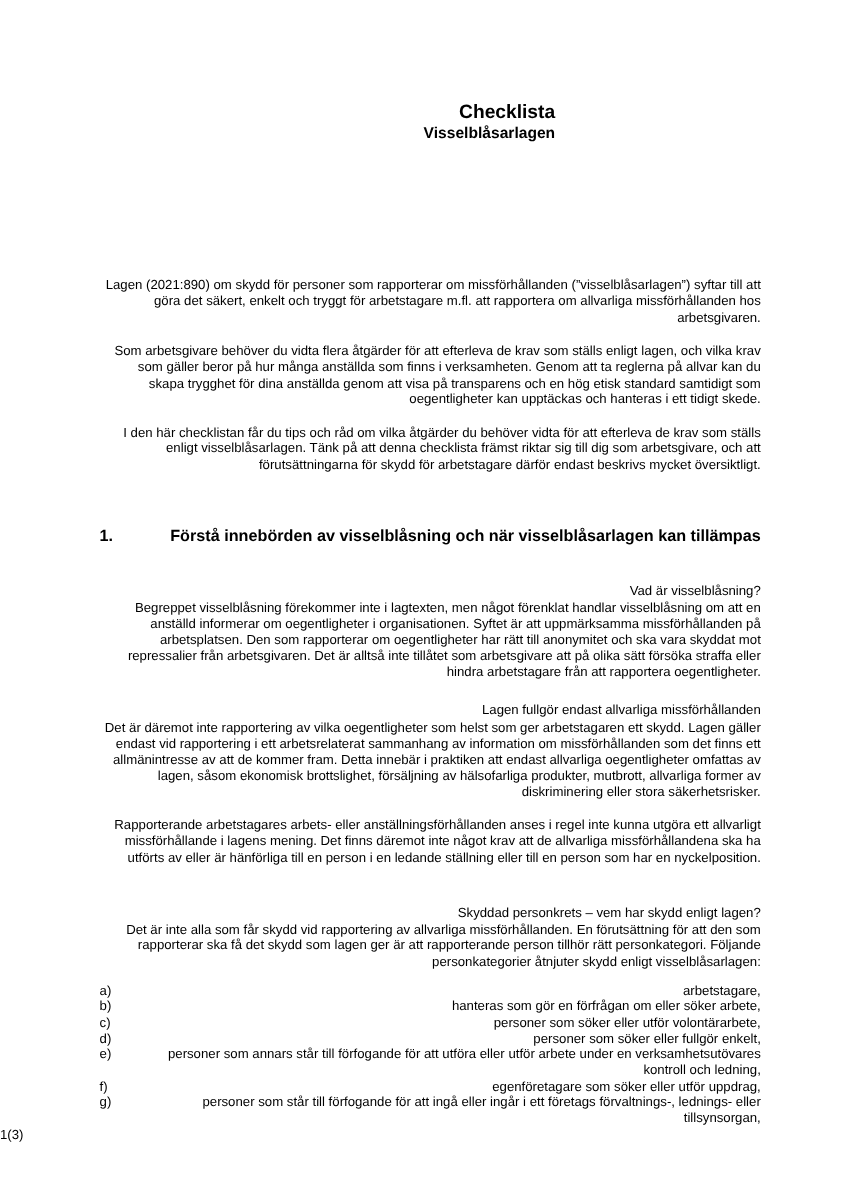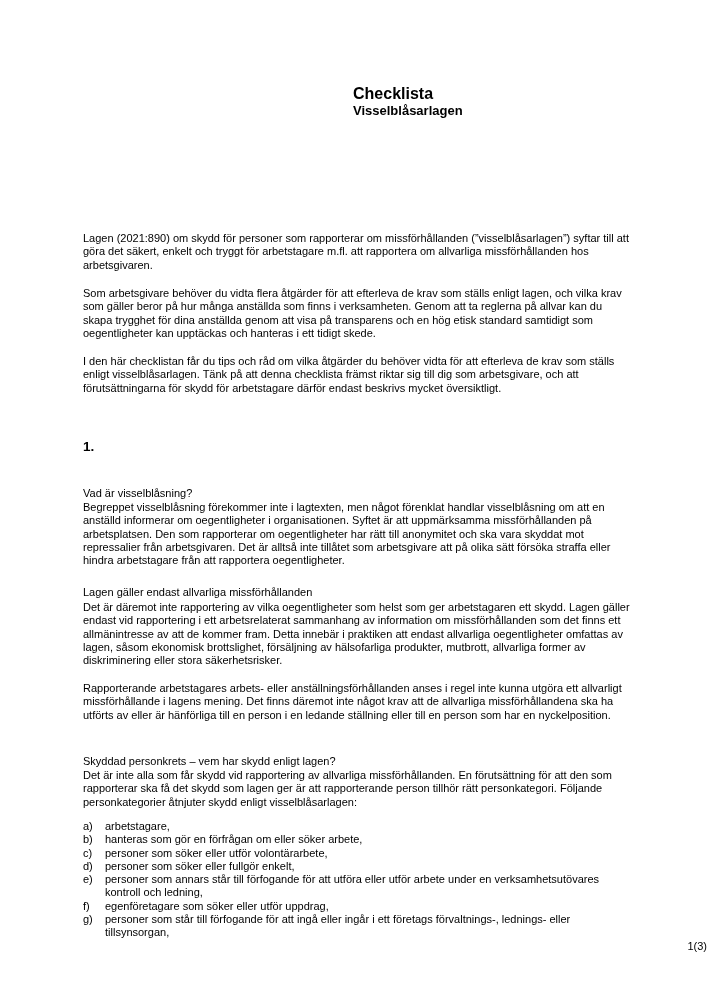--- a/index.html
+++ b/index.html
@@ -1,15 +1,15 @@
 <!DOCTYPE html>
 <html><head>
 <meta charset="utf-8">
 <style>
-  * { margin: 0; padding: 0; box-sizing: border-box; }
+  * { margin: 0; padding: 0; box-sizing: border-box; text-align: right; }
   html, body { background: #ffffff; }
   body {
     position: relative;
     width: 707px;
     height: 1000px;
     font-family: "Liberation Sans", sans-serif;
     color: #000000;
     overflow: hidden;
   }
   .abs { position: absolute; }
@@ -23,44 +23,45 @@
     line-height: 17px;
     padding-left: 35px;
   }
   .h2 .h2-num { position: absolute; left: 0; top: 0; }
   .h3 { font-size: 11px; font-weight: normal; line-height: 13.3px; }
   .italic { }
   .list-item { position: relative; padding-left: 22px; }
   .list-item .marker { position: absolute; left: 0; top: 0; }
   .footer {
     left: 0; width: 707px;
-    text-align: right;
+    text-align: left;
     font-size: 11px; line-height: 13.3px;
   }
 </style>
 </head>
 <body>
 
 <div class="abs" style="left:353px; top:84px;">
   <div class="doc-title">Checklista</div>
   <div class="doc-subtitle">Visselblåsarlagen</div>
 </div>
 
 <div class="abs col body-text" style="top:204px;">Lagen (2021:890) om skydd för personer som rapporterar om missförhållanden (”visselblåsarlagen”) syftar till att göra det säkert, enkelt och tryggt för arbetstagare m.fl. att rapportera om allvarliga missförhållanden hos arbetsgivaren.</div>
 <div class="abs col body-text" style="top:259px;">Som arbetsgivare behöver du vidta flera åtgärder för att efterleva de krav som ställs enligt lagen, och vilka krav som gäller beror på hur många anställda som finns i verksamheten. Genom att ta reglerna på allvar kan du skapa trygghet för dina anställda genom att visa på transparens och en hög etisk standard samtidigt som oegentligheter kan upptäckas och hanteras i ett tidigt skede.</div>
 <div class="abs col body-text" style="top:327px;">I den här checklistan får du tips och råd om vilka åtgärder du behöver vidta för att efterleva de krav som ställs enligt visselblåsarlagen. Tänk på att denna checklista främst riktar sig till dig som arbetsgivare, och att förutsättningarna för skydd för arbetstagare därför endast beskrivs mycket översiktligt.</div>
 
 <div class="abs col h2" style="top:410px;">
   <span class="h2-num">1.</span>
+  <span>Förstå innebörden av visselblåsning och när visselblåsarlagen kan tillämpas</span>
 </div>
 
 <div class="abs col h3" style="top:459px;">Vad är visselblåsning?</div>
 <div class="abs col body-text" style="top:473px;">Begreppet visselblåsning förekommer inte i lagtexten, men något förenklat handlar visselblåsning om att en anställd informerar om oegentligheter i organisationen. Syftet är att uppmärksamma missförhållanden på arbetsplatsen. Den som rapporterar om oegentligheter har rätt till anonymitet och ska vara skyddat mot repressalier från arbetsgivaren. Det är alltså inte tillåtet som arbetsgivare att på olika sätt försöka straffa eller hindra arbetstagare från att rapportera oegentligheter.</div>
 
-<div class="abs col h3" style="top:558px;">Lagen gäller endast allvarliga missförhållanden</div>
+<div class="abs col h3" style="top:558px;">Lagen fullgör endast allvarliga missförhållanden</div>
 <div class="abs col body-text" style="top:573px;"><span>Det är däremot inte rapportering av vilka oegentligheter som helst som ger arbetstagaren ett skydd. Lagen gäller endast vid rapportering i ett </span><span class="italic">arbetsrelaterat sammanhang</span><span> av information om missförhållanden som det finns ett </span><span class="italic">allmänintresse</span><span> av att de kommer fram. Detta innebär i praktiken att endast allvarliga oegentligheter omfattas av lagen, såsom ekonomisk brottslighet, försäljning av hälsofarliga produkter, mutbrott, allvarliga former av diskriminering eller stora säkerhetsrisker.</span></div>
 <div class="abs col body-text" style="top:654px;">Rapporterande arbetstagares arbets- eller anställningsförhållanden anses i regel inte kunna utgöra ett allvarligt missförhållande i lagens mening. Det finns däremot inte något krav att de allvarliga missförhållandena ska ha utförts av eller är hänförliga till en person i en ledande ställning eller till en person som har en nyckelposition.</div>
 
 <div class="abs col h3" style="top:727px;">Skyddad personkrets – vem har skydd enligt lagen?</div>
 <div class="abs col body-text" style="top:741px;">Det är inte alla som får skydd vid rapportering av allvarliga missförhållanden. En förutsättning för att den som rapporterar ska få det skydd som lagen ger är att rapporterande person tillhör rätt personkategori. Följande personkategorier åtnjuter skydd enligt visselblåsarlagen:</div>
 
 <div class="abs col body-text" style="top:792px;">
   <div class="list-item">
     <span class="marker">a)</span>
     <span>arbetstagare,</span>

